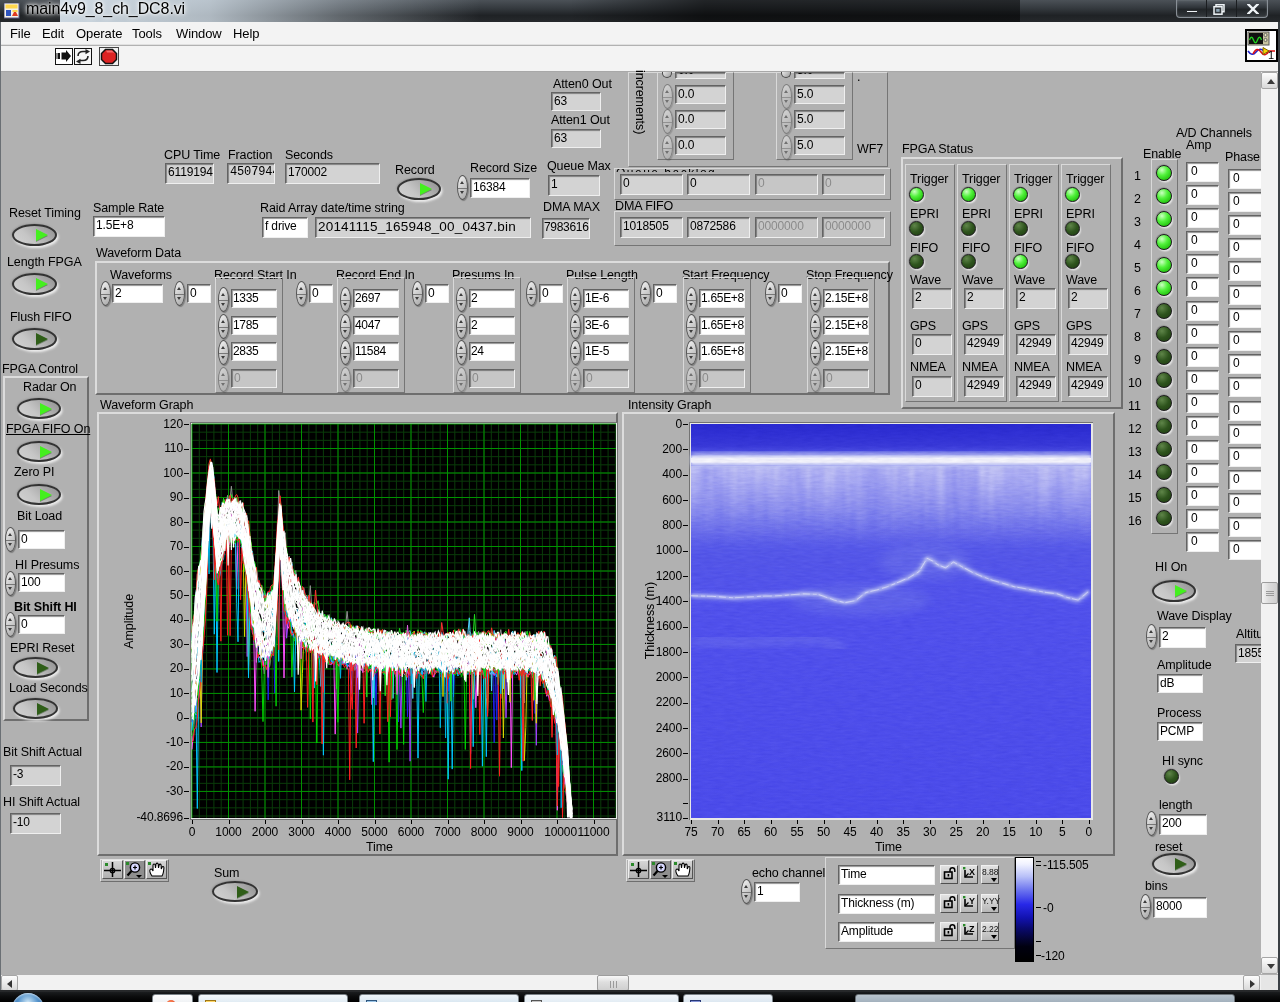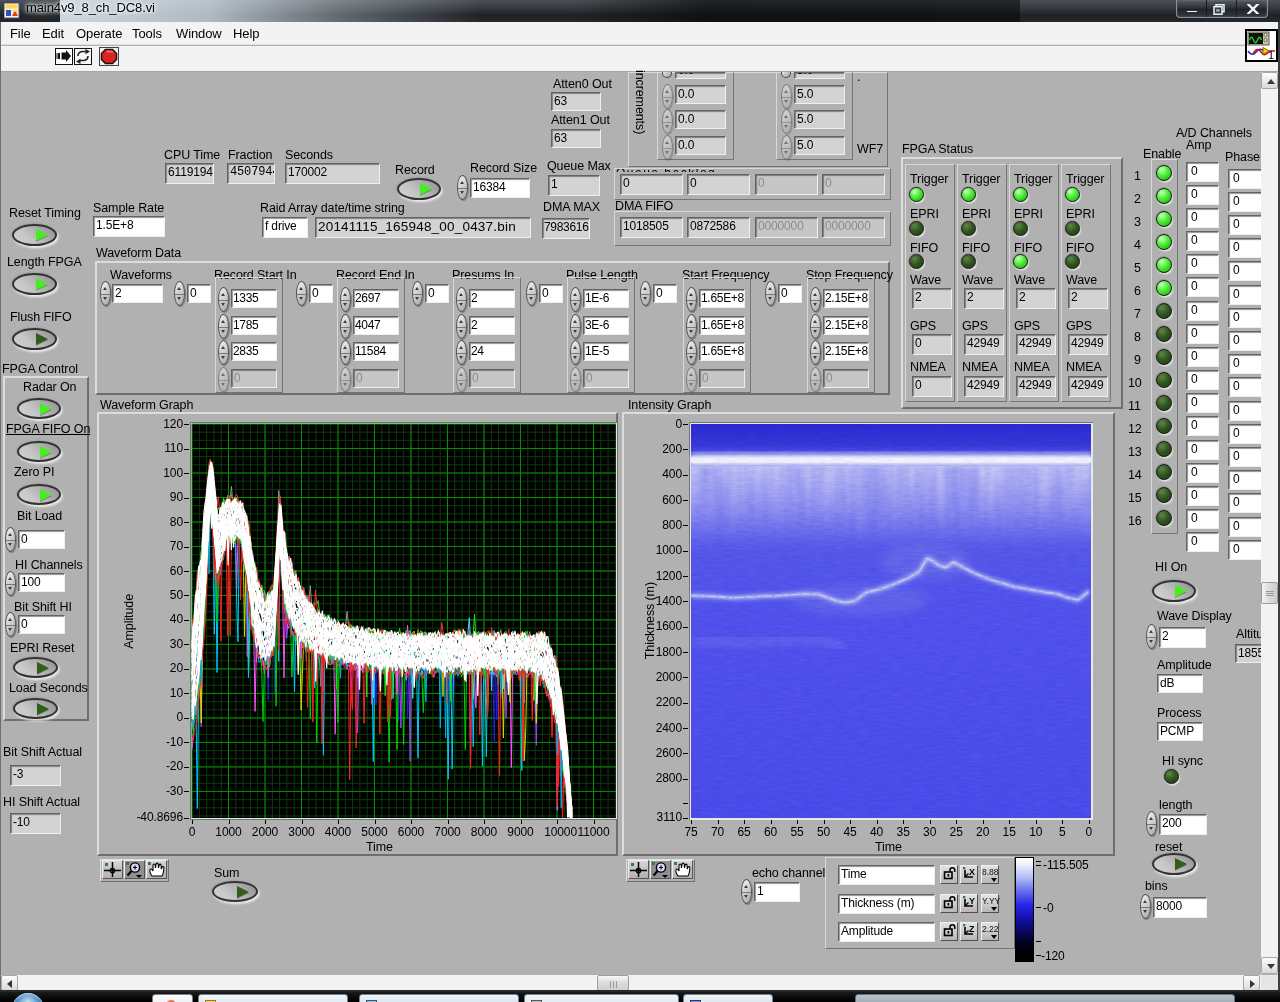--- a/index.html
+++ b/index.html
@@ -34,21 +34,21 @@
 <div class="abs" style="left:0;top:0;width:1280px;height:22px;background:linear-gradient(#4b5157 0%,#33383d 40%,#1f2225 70%,#26292c 100%)">
  <div class="abs" style="left:60px;top:0;width:520px;height:22px;background:linear-gradient(90deg,rgba(222,234,244,.9) 0px,rgba(222,234,244,.75) 150px,rgba(218,230,240,.35) 280px,rgba(215,228,238,0) 420px)"></div>
  <div class="abs" style="left:570px;top:0;width:450px;height:22px;background:linear-gradient(90deg,rgba(0,0,0,0),rgba(0,0,0,.55) 30%,rgba(0,0,0,.5))"></div>
  <svg class="abs" style="left:4px;top:3px" width="16" height="16" viewBox="0 0 16 16">
   <rect x="0" y="0" width="15" height="15" fill="#f5f2e8" stroke="#5a5a8a"></rect>
   <rect x="1.5" y="1.5" width="12" height="4" fill="#ffd64d"></rect>
   <rect x="2" y="7" width="5" height="6" fill="#2d53c0"></rect>
   <path d="M8 13 L11 7 L14 13 Z" fill="#e03a1f"></path>
   <rect x="8.5" y="7" width="5" height="2" fill="#ffd64d"></rect>
  </svg>
- <div class="abs" style="left:26px;top:0;font-size:13px;letter-spacing:-0.1px;color:#000;text-shadow:0 0 5px #fff,0 0 3px #fff,0 0 8px rgba(255,255,255,.8)">main4v9_8_ch_DC8.vi</div>
+ <div class="abs" style="left:26px;top:0;font-size:16px;letter-spacing:-0.1px;color:#000;text-shadow:0 0 5px #fff,0 0 3px #fff,0 0 8px rgba(255,255,255,.8)">main4v9_8_ch_DC8.vi</div>
  <div class="abs" style="left:1176px;top:0;width:92px;height:18px;border:1px solid #888f96;border-top:none;border-radius:0 0 4px 4px;background:linear-gradient(#555c63,#2e3338 45%,#212528 55%,#33383c);box-shadow:inset 0 0 2px rgba(255,255,255,.25)">
    <div class="abs" style="left:29px;top:0;width:1px;height:17px;background:#1a1d20"></div>
    <div class="abs" style="left:59px;top:0;width:1px;height:17px;background:#1a1d20"></div>
    <div class="abs" style="left:9px;top:9.5px;width:12px;height:3.5px;background:#eef3f6;border:1px solid #2a2d30"></div>
    <svg class="abs" style="left:36px;top:3.5px" width="12" height="11" viewBox="0 0 12 11">
      <rect x="3" y="0.7" width="8" height="7" fill="none" stroke="#eef3f6" stroke-width="1.5"></rect>
      <rect x="1" y="2.7" width="8" height="7.5" fill="#33383c" stroke="#eef3f6" stroke-width="1.5"></rect>
      <rect x="3.2" y="5" width="3.4" height="2.8" fill="#8fa6b5"></rect>
    </svg>
    <svg class="abs" style="left:70px;top:4px" width="12" height="10" viewBox="0 0 12 10">
@@ -115,26 +115,26 @@
 <div class="obtn bright" style="left:17px;top:398px;width:44px;height:21px"></div>
 <div class="lbl" style="left:6px;top:422px;text-decoration:underline;">FPGA FIFO On</div>
 <div class="obtn bright" style="left:17px;top:441px;width:44px;height:21px"></div>
 <div class="lbl" style="left:14px;top:465px;">Zero PI</div>
 <div class="obtn bright" style="left:17px;top:484px;width:44px;height:21px"></div>
 <div class="lbl" style="left:17px;top:509px;">Bit Load</div>
 <div class="spin" style="left:5px;top:527px;">
     <i></i>
   </div>
 <div class="nbox wbox" style="left:18px;top:530px;width:47px;height:19px;">0</div>
-<div class="lbl" style="left:15px;top:558px;">HI Channels</div>
+<div class="lbl" style="left:15px;top:558px;">HI Presums</div>
 <div class="spin" style="left:5px;top:571px;">
     <i></i>
   </div>
 <div class="nbox wbox" style="left:18px;top:573px;width:47px;height:19px;">100</div>
-<div class="lbl" style="left:14px;top:600px;">Bit Shift HI</div>
+<div class="lbl" style="left:14px;top:600px;font-weight:bold;">Bit Shift HI</div>
 <div class="spin" style="left:5px;top:612px;">
     <i></i>
   </div>
 <div class="nbox wbox" style="left:18px;top:615px;width:47px;height:19px;">0</div>
 <div class="lbl" style="left:10px;top:641px;">EPRI Reset</div>
 <div class="obtn dark" style="left:13px;top:657px;width:45px;height:21px"></div>
 <div class="lbl" style="left:9px;top:681px;">Load Seconds</div>
 <div class="obtn dark" style="left:13px;top:698px;width:45px;height:21px"></div>
 <div class="lbl" style="left:3px;top:745px;">Bit Shift Actual</div>
 <div class="nbox " style="left:10px;top:765px;width:51px;height:21px;">-3</div>

